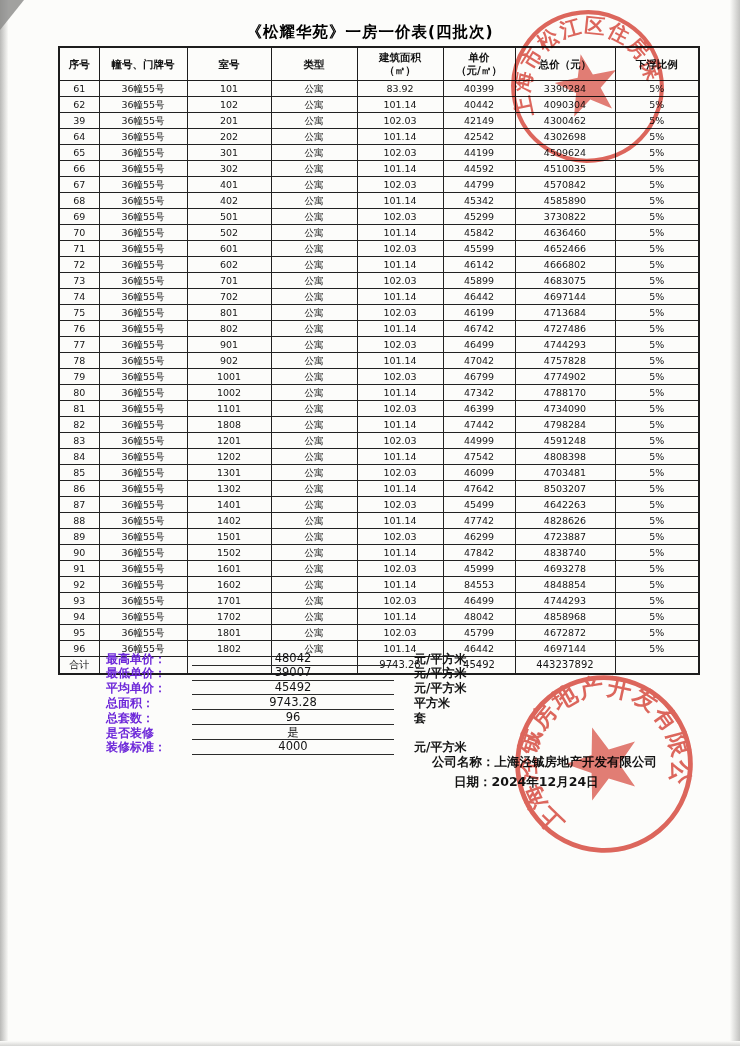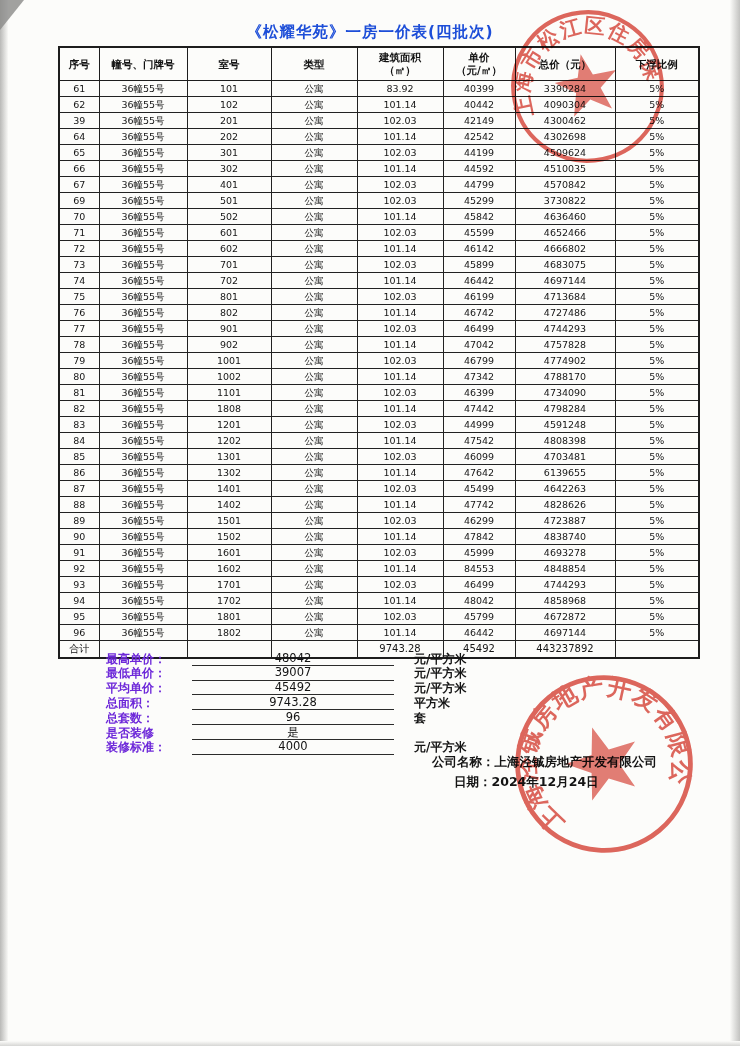--- a/index.html
+++ b/index.html
@@ -18,21 +18,21 @@
     background:linear-gradient(to right,#b9b9b7,#fcfcfa 85%);}
   .edge-right{position:absolute;right:0;top:0;width:12px;height:1046px;
     background:linear-gradient(to left,#c2c2c0,#fcfcfa 85%);}
   .edge-bottom{position:absolute;left:0;bottom:0;width:740px;height:5px;
     background:linear-gradient(to top,#d6d6d4,#fcfcfa);}
   .corner-mark{position:absolute;left:0;top:0;width:0;height:0;
     border-top:30px solid #8a8a88;border-right:24px solid transparent;opacity:.8;}
 
   .doc-title{
     position:absolute;left:0;top:22px;width:740px;
-    text-align:center;font-size:15.5px;font-weight:700;color:#1d4ed8;
+    text-align:center;font-size:15.5px;font-weight:700;color:#000000;
     letter-spacing:1px;
   }
 
   table.price{
     position:absolute;left:58px;top:46px;width:640px;
     border-collapse:collapse;table-layout:fixed;
     border:2px solid #1d1d1d;
     padding-left:36px;
   }
   table.price th{
@@ -164,20 +164,30 @@
           <td>67</td>
           <td>36幢55号</td>
           <td>401</td>
           <td>公寓</td>
           <td>102.03</td>
           <td>44799</td>
           <td>4570842</td>
           <td>5%</td>
         </tr>
         <tr>
+          <td>68</td>
+          <td>36幢55号</td>
+          <td>402</td>
+          <td>公寓</td>
+          <td>101.14</td>
+          <td>45342</td>
+          <td>4585890</td>
+          <td>5%</td>
+        </tr>
+        <tr>
           <td>69</td>
           <td>36幢55号</td>
           <td>501</td>
           <td>公寓</td>
           <td>102.03</td>
           <td>45299</td>
           <td>3730822</td>
           <td>5%</td>
         </tr>
         <tr>
@@ -340,21 +350,21 @@
           <td>4703481</td>
           <td>5%</td>
         </tr>
         <tr>
           <td>86</td>
           <td>36幢55号</td>
           <td>1302</td>
           <td>公寓</td>
           <td>101.14</td>
           <td>47642</td>
-          <td>6139655</td>
+          <td>8503207</td>
           <td>5%</td>
         </tr>
         <tr>
           <td>87</td>
           <td>36幢55号</td>
           <td>1401</td>
           <td>公寓</td>
           <td>102.03</td>
           <td>45499</td>
           <td>4642263</td>

